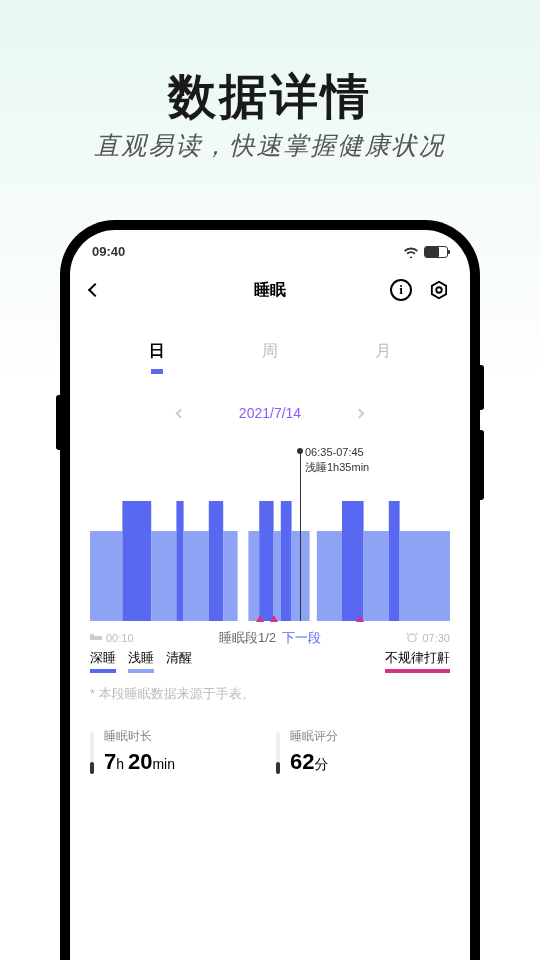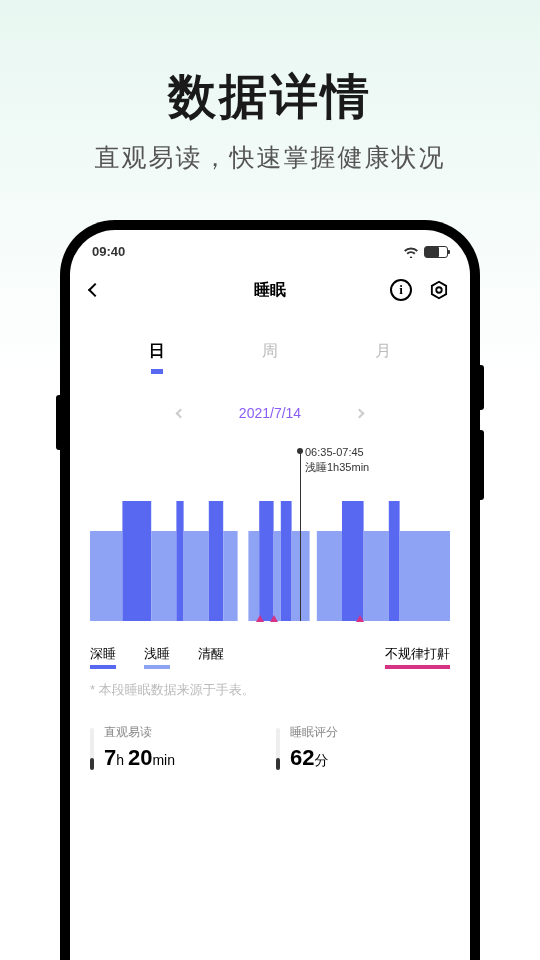--- a/index.html
+++ b/index.html
@@ -1,18 +1,18 @@
 <!DOCTYPE html>
 <html><head>
 <meta charset="utf-8">
 <style>
 *{margin:0;padding:0;box-sizing:border-box;font-family:-apple-system,BlinkMacSystemFont,"PingFang SC","Helvetica Neue",sans-serif;}
 body{width:540px;height:960px;background:linear-gradient(180deg,#e8f7f1 0%,#ffffff 40%);overflow:hidden;position:relative;}
 .promo-title{text-align:center;font-size:48px;font-weight:700;color:#1a1a1a;margin-top:65px;letter-spacing:3px;}
-.promo-sub{text-align:center;font-size:25px;color:#555;margin-top:12px;letter-spacing:2px;}
+.promo-sub{text-align:center;font-size:25px;color:#555;letter-spacing:2px;font-style:italic;}
 .phone{position:absolute;left:50%;transform:translateX(-50%);top:220px;width:420px;height:860px;background:#000;border-radius:55px;padding:10px;}
 .screen{width:100%;height:100%;background:#fff;border-radius:45px;overflow:hidden;position:relative;}
 .btn-side{position:absolute;background:#000;}
 .btn-r1{right:-4px;top:145px;width:4px;height:45px;border-radius:0 3px 3px 0;}
 .btn-r2{right:-4px;top:210px;width:4px;height:70px;border-radius:0 3px 3px 0;}
 .btn-l{left:-4px;top:175px;width:4px;height:55px;border-radius:3px 0 0 3px;}
 .statusbar{display:flex;justify-content:space-between;align-items:center;padding:14px 22px 8px;font-size:13px;font-weight:600;color:#333;gap:16px;}
 .sb-icons{display:flex;align-items:center;gap:5px;}
 .wifi-icon{width:16px;height:12px;}
 .battery{width:24px;height:12px;border:1.5px solid #333;border-radius:3px;position:relative;}
@@ -38,21 +38,21 @@
 .tooltip{position:absolute;top:-6px;left:215px;font-size:11px;color:#333;line-height:1.4;}
 .tooltip-line{position:absolute;left:210px;top:0;width:1px;height:170px;background:#333;}
 .tooltip-dot{position:absolute;left:207px;top:-3px;width:6px;height:6px;background:#333;border-radius:50%;}
 .arrows{position:absolute;bottom:-2px;left:0;right:0;height:8px;}
 .arrow{position:absolute;width:0;height:0;border-left:4px solid transparent;border-right:4px solid transparent;border-bottom:7px solid #d63384;}
 .under-chart{display:flex;align-items:center;justify-content:space-between;margin:8px 20px 0;font-size:11px;color:#bbb;}
 .under-mid{display:flex;gap:6px;font-size:13px;}
 .under-mid .seg{color:#666;}
 .under-mid .next{color:#5868f0;cursor:pointer;}
 .bed-icon,.alarm-icon{width:12px;height:10px;display:inline-block;margin-right:4px;}
-.legend{display:flex;gap:28px;margin:24px 20px 0;font-size:13px;}
+.legend{display:flex;gap:12px;margin:2px 20px 0;font-size:13px;}
 .legend-item{position:relative;padding-bottom:4px;}
 .legend-item::after{content:"";position:absolute;left:0;bottom:-2px;height:4px;width:100%;}
 .lg-deep::after{background:#5868f0;}
 .lg-light::after{background:#8fa3f5;}
 .lg-awake::after{background:transparent;}
 .lg-snore{margin-left:auto;}
 .lg-snore::after{background:#d63384;}
 .note{margin:14px 20px 0;font-size:13px;color:#bbb;}
 .stats{display:flex;gap:12px;margin:25px 20px 0;}
 .stat{flex:1;display:flex;gap:10px;align-items:flex-start;}
@@ -138,35 +138,53 @@
         <div>06:35-07:45</div>
         <div>浅睡1h35min</div>
       </div>
       <div class="arrows" id="arrows">
           <div class="arrow" style="left: 46%;"></div>
           <div class="arrow" style="left: 50%;"></div>
           <div class="arrow" style="left: 74%;"></div>
         </div>
     </div>
 
+    <div class="under-chart">
+      <span>
+        <svg class="bed-icon" viewBox="0 0 12 10">
+            <rect x="0" y="4" width="12" height="4" fill="#ccc"></rect>
+            <rect x="0" y="2" width="4" height="3" rx="1" fill="#ccc"></rect>
+          </svg><span>00:10</span>
+      </span>
+      <div class="under-mid">
+        <span class="seg">睡眠段1/2</span>
+        <span class="next">下一段</span>
+      </div>
+      <span>
+        <svg class="alarm-icon" viewBox="0 0 12 10">
+            <circle cx="6" cy="6" r="4" fill="none" stroke="#ccc" stroke-width="1.5"></circle>
+            <path d="M2 1l-1.5 1.5M10 1l1.5 1.5" stroke="#ccc" stroke-width="1.5"></path>
+          </svg><span>07:30</span>
+      </span>
+    </div>
 
     <div class="legend">
       <span class="legend-item lg-deep">深睡</span>
       <span class="legend-item lg-light">浅睡</span>
       <span class="legend-item lg-awake">清醒</span>
       <span class="legend-item lg-snore">不规律打鼾</span>
     </div>
 
     <div class="note">*  本段睡眠数据来源于手表。</div>
 
     <div class="stats">
       <div class="stat">
         <div class="stat-bar"></div>
         <div>
-          <div class="stat-label">直观易读</div>
+          <div class="stat-label">睡眠时长</div>
           <div class="stat-val">
             <span class="big">7</span><span>h</span>
             <span class="big">20</span><span>min</span>
           </div>
         </div>
       </div>
       <div class="stat">
         <div class="stat-bar"></div>
         <div>
           <div class="stat-label">睡眠评分</div>

